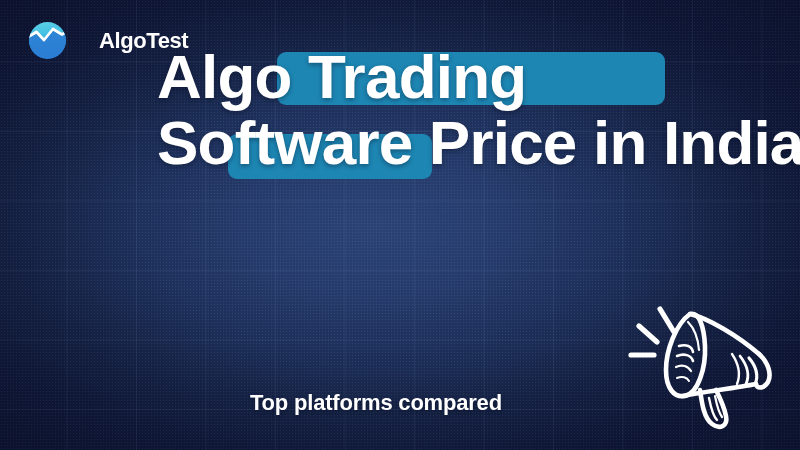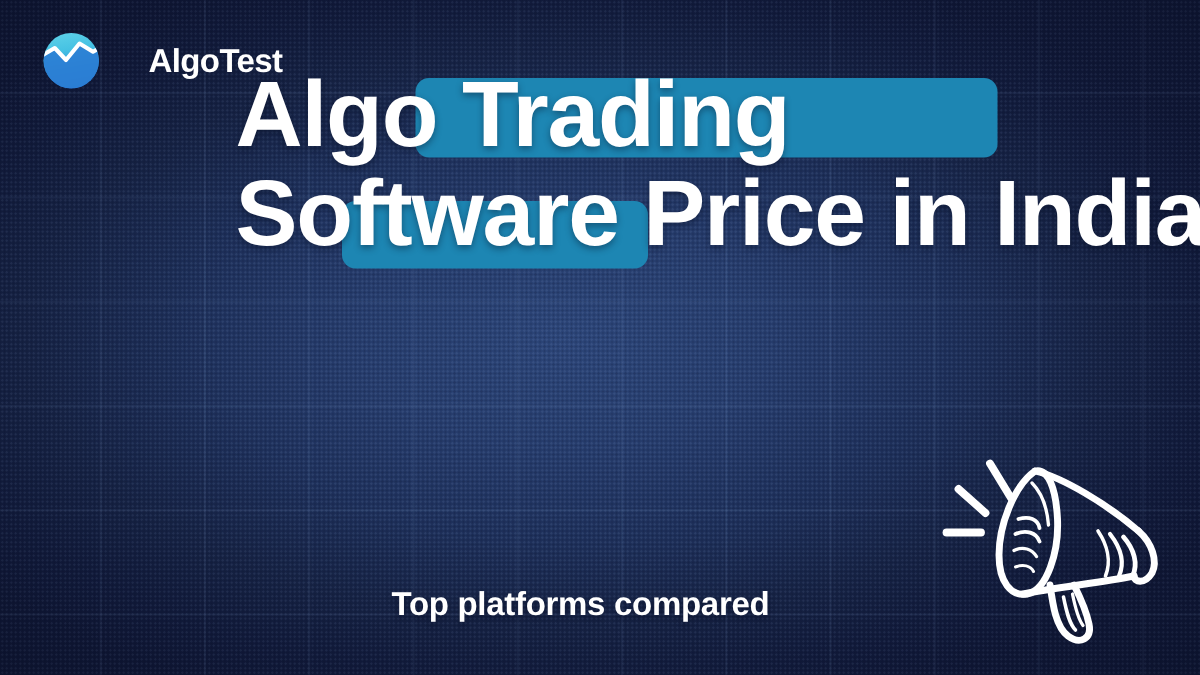--- a/index.html
+++ b/index.html
@@ -100,21 +100,21 @@
     position:absolute;
     background:#1d86b3;
     border-radius:9px;
     z-index:1;
   }
   #mark-1 { left:120px;  top:8px;  width:388px; height:53px; }
   #mark-2 { left:71px;   top:24px; width:204px; height:45px; }
 
   
   #subtitle {
-    position:absolute; left:261px; top:390px;
+    position:absolute; left:250px; top:390px;
     color:#ffffff;
     font-size:22px;
     font-weight:bold;
     letter-spacing:-0.2px;
     white-space:nowrap;
     text-shadow:0 2px 4px rgba(6,12,32,0.45);
     z-index:5;
   }
 
   

